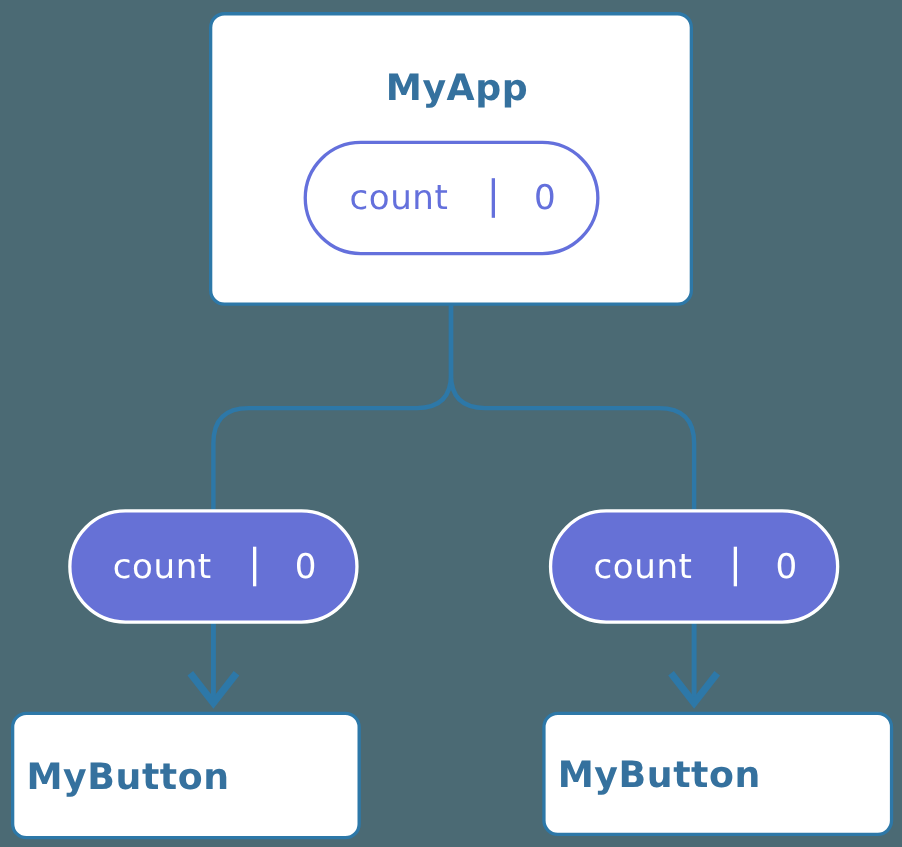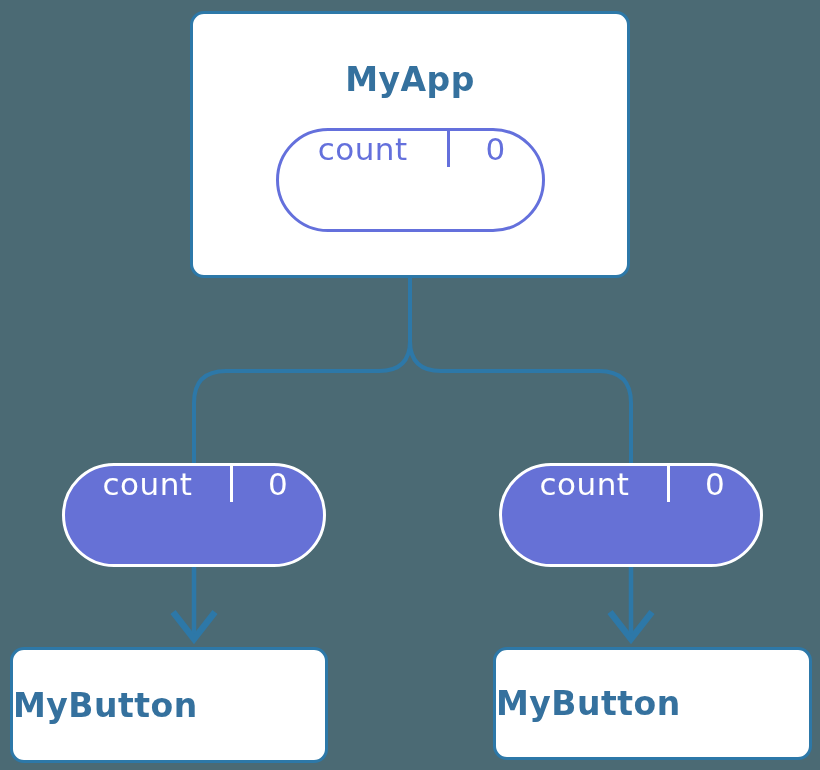--- a/index.html
+++ b/index.html
@@ -31,25 +31,26 @@
   .card-root{left:190px;top:11px;width:440px;height:267px;}
   .card-child{display:flex;align-items:center;justify-content:flex-start;}
   .card-child-left{left:10px;top:647px;width:318px;height:116px;}
   .card-child-right{left:493px;top:647px;width:319px;height:113px;}
   .node-title{
     text-align:center;
     font-size:33px;
     font-weight:600;
     letter-spacing:0.5px;
     color:var(--text_blue,#35719e);
+    padding-left:11px;
   }
   .card-root .node-title{margin-top:46px;line-height:40px;}
   .pill{
     display:flex;
-    align-items:flex-start;
+    align-items:center;
     border-radius:60px;
     box-sizing:border-box;
     overflow:hidden;
     font-size:31px;
     letter-spacing:0.5px;
     z-index:1;
   }
   .pill-outline{
     width:269px;height:104px;
     margin:28px auto 0 auto;

